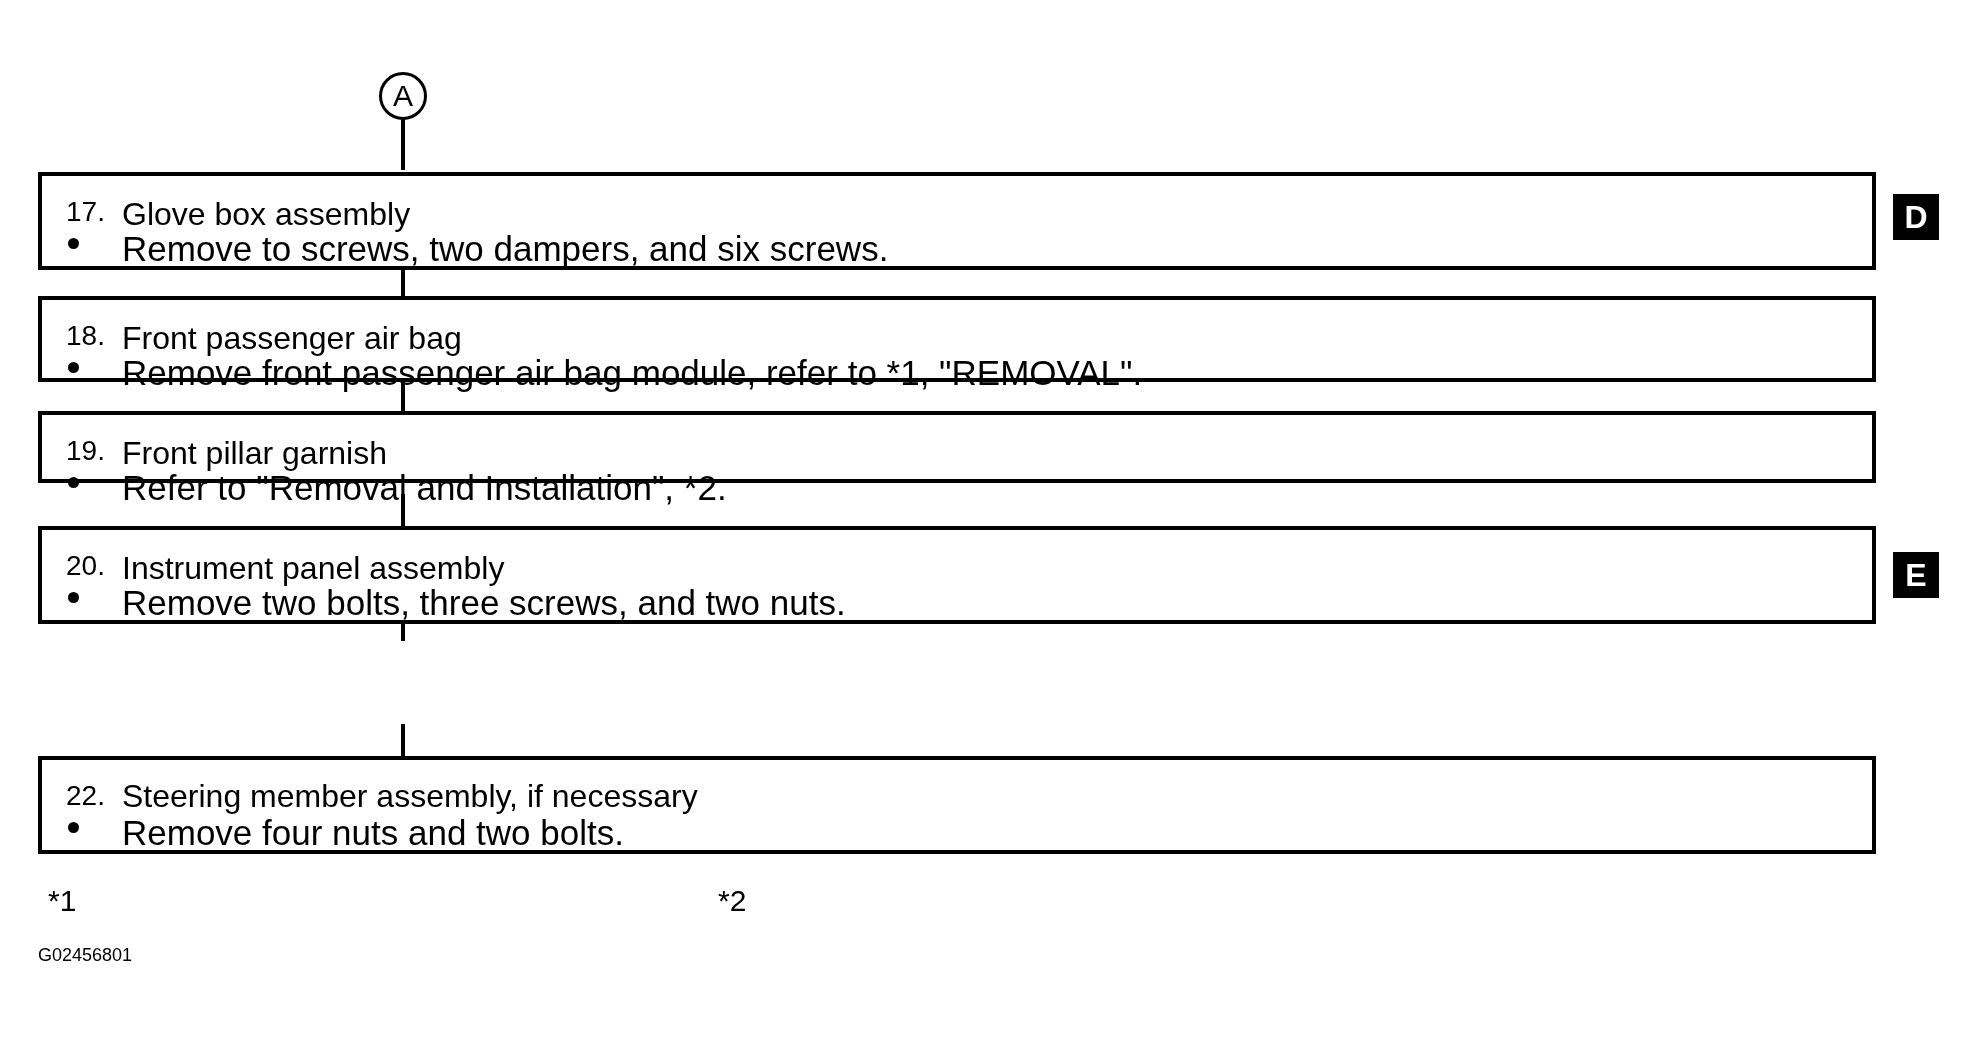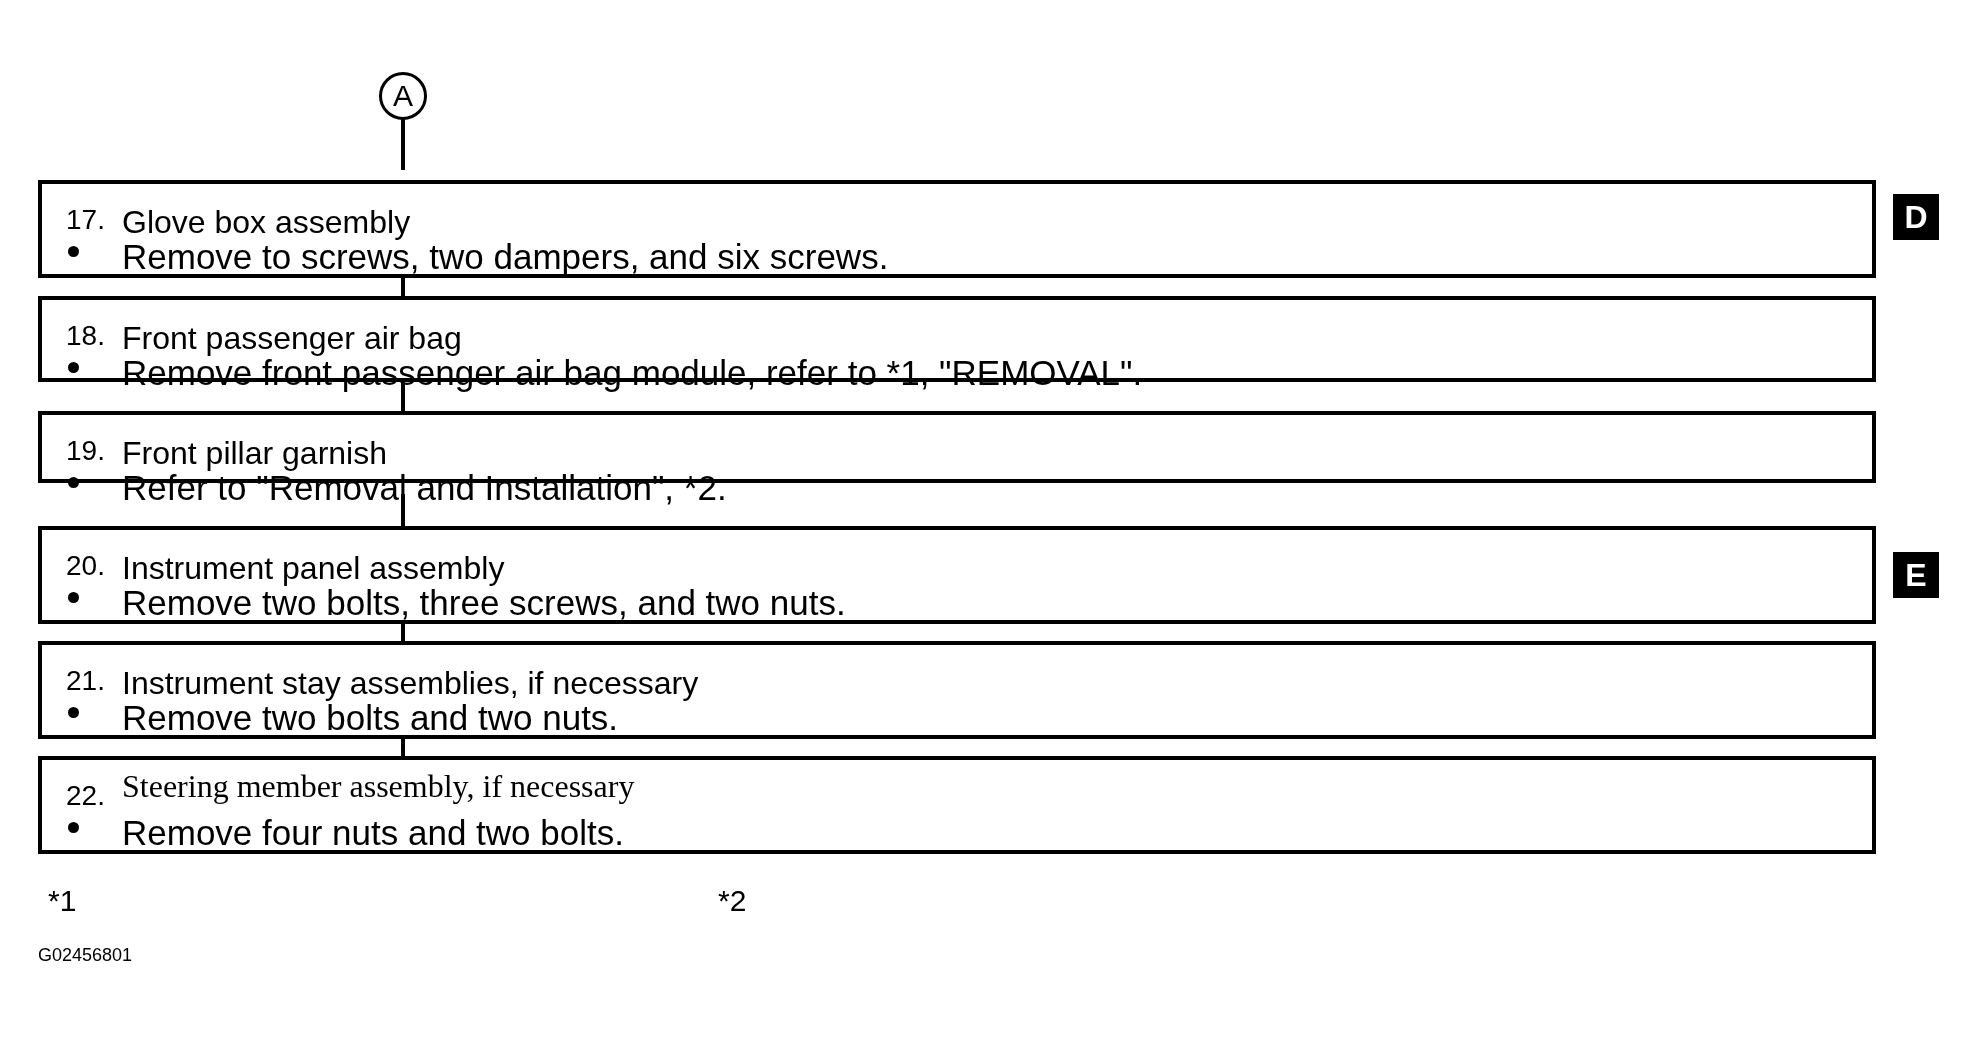--- a/index.html
+++ b/index.html
@@ -124,21 +124,21 @@
     <span>A</span>
   </div>
   <div class="conn-stem" style="left:401px; top:118px; height:52px;"></div>
 
   <div class="link" style="left:401px; top:264px; height:32px;"></div>
   <div class="link" style="left:401px; top:379px; height:32px;"></div>
   <div class="link" style="left:401px; top:494px; height:32px;"></div>
   <div class="link" style="left:401px; top:609px; height:32px;"></div>
   <div class="link" style="left:401px; top:724px; height:32px;"></div>
 
-  <div class="step-box" style="top:180px; height:98px;">
+  <div class="step-box" style="top:172px; height:98px;">
     <div class="step-num" style="top:22px;">17.</div>
     <div class="step-title" style="top:22px;">Glove box assembly</div>
     <div class="step-bullet" style="top:62px;"></div>
     <div class="step-detail" style="top:55px;">Remove to screws, two dampers, and six screws.</div>
   </div>
 
   <div class="step-box" style="top:296px; height:86px;">
     <div class="step-num" style="top:22px;">18.</div>
     <div class="step-title" style="top:22px;">Front passenger air bag</div>
     <div class="step-bullet" style="top:62px;"></div>
@@ -152,30 +152,24 @@
     <div class="step-detail" style="top:55px;">Refer to "Removal and Installation", *2.</div>
   </div>
 
   <div class="step-box" style="top:526px; height:98px;">
     <div class="step-num" style="top:22px;">20.</div>
     <div class="step-title" style="top:22px;">Instrument panel assembly</div>
     <div class="step-bullet" style="top:62px;"></div>
     <div class="step-detail" style="top:55px;">Remove two bolts, three screws, and two nuts.</div>
   </div>
 
-  <div class="step-box" style="top:641px; height:98px;">
-    <div class="step-num" style="top:22px;">21.</div>
-    <div class="step-title" style="top:22px;">Instrument stay assemblies, if necessary</div>
-    <div class="step-bullet" style="top:62px;"></div>
-    <div class="step-detail" style="top:55px;">Remove two bolts and two nuts.</div>
-  </div>
 
   <div class="step-box" style="top:756px; height:98px;">
     <div class="step-num" style="top:22px;">22.</div>
-    <div class="step-title" style="top:10px;font-family:Liberation Serif, serif;">Steering member assembly, if necessary</div>
+    <div class="step-title" style="top:20px;">Steering member assembly, if necessary</div>
     <div class="step-bullet" style="top:62px;"></div>
     <div class="step-detail" style="top:55px;">Remove four nuts and two bolts.</div>
   </div>
 
   <div class="section-marker" style="left:1893px; top:194px;">
     <span>D</span>
   </div>
   <div class="section-marker" style="left:1893px; top:552px;">
     <span>E</span>
   </div>

